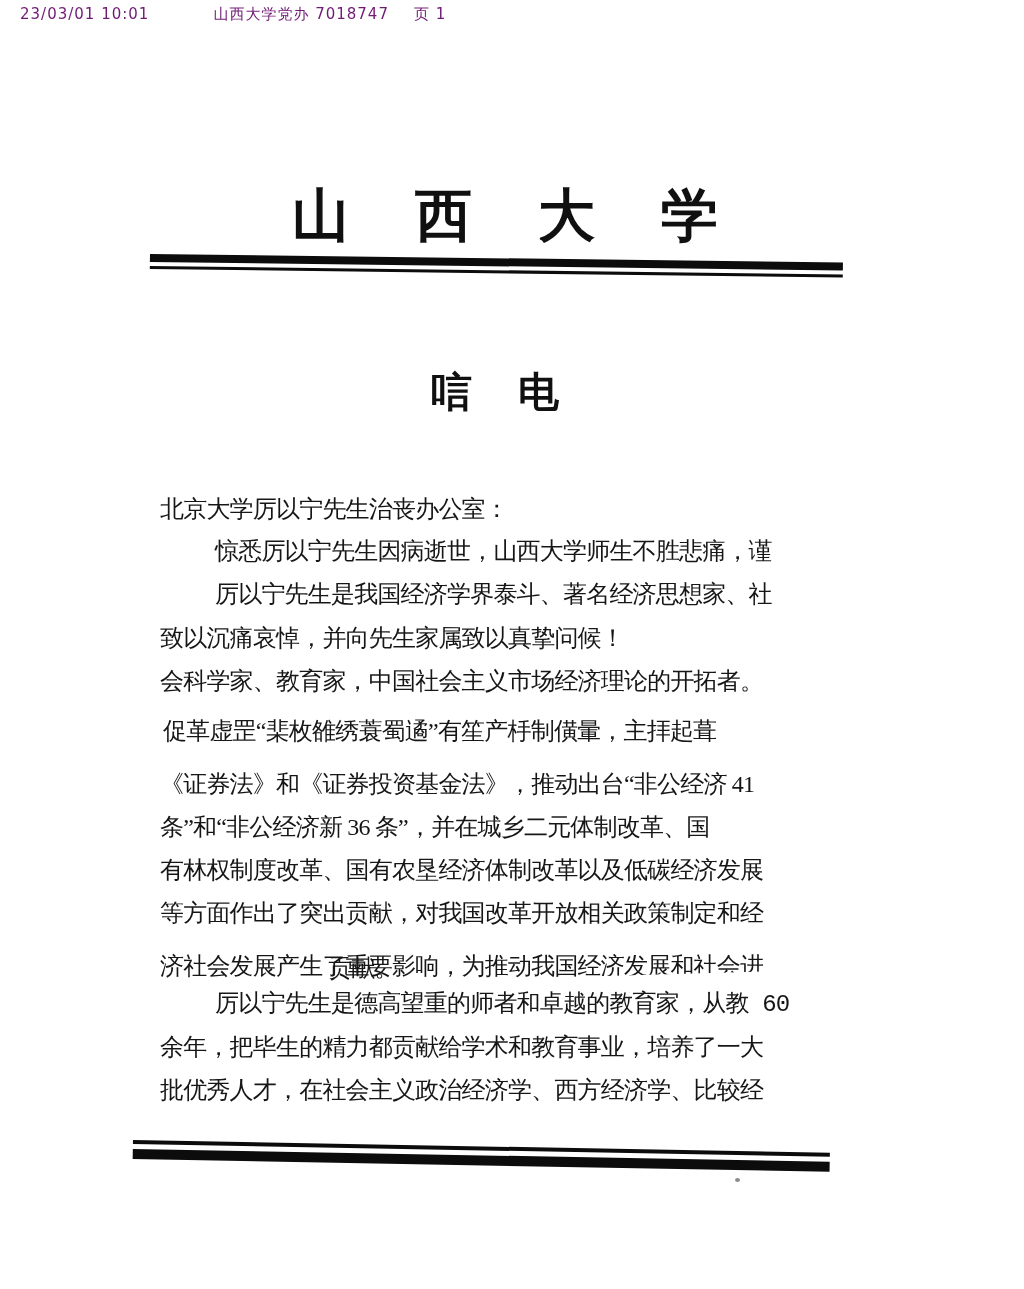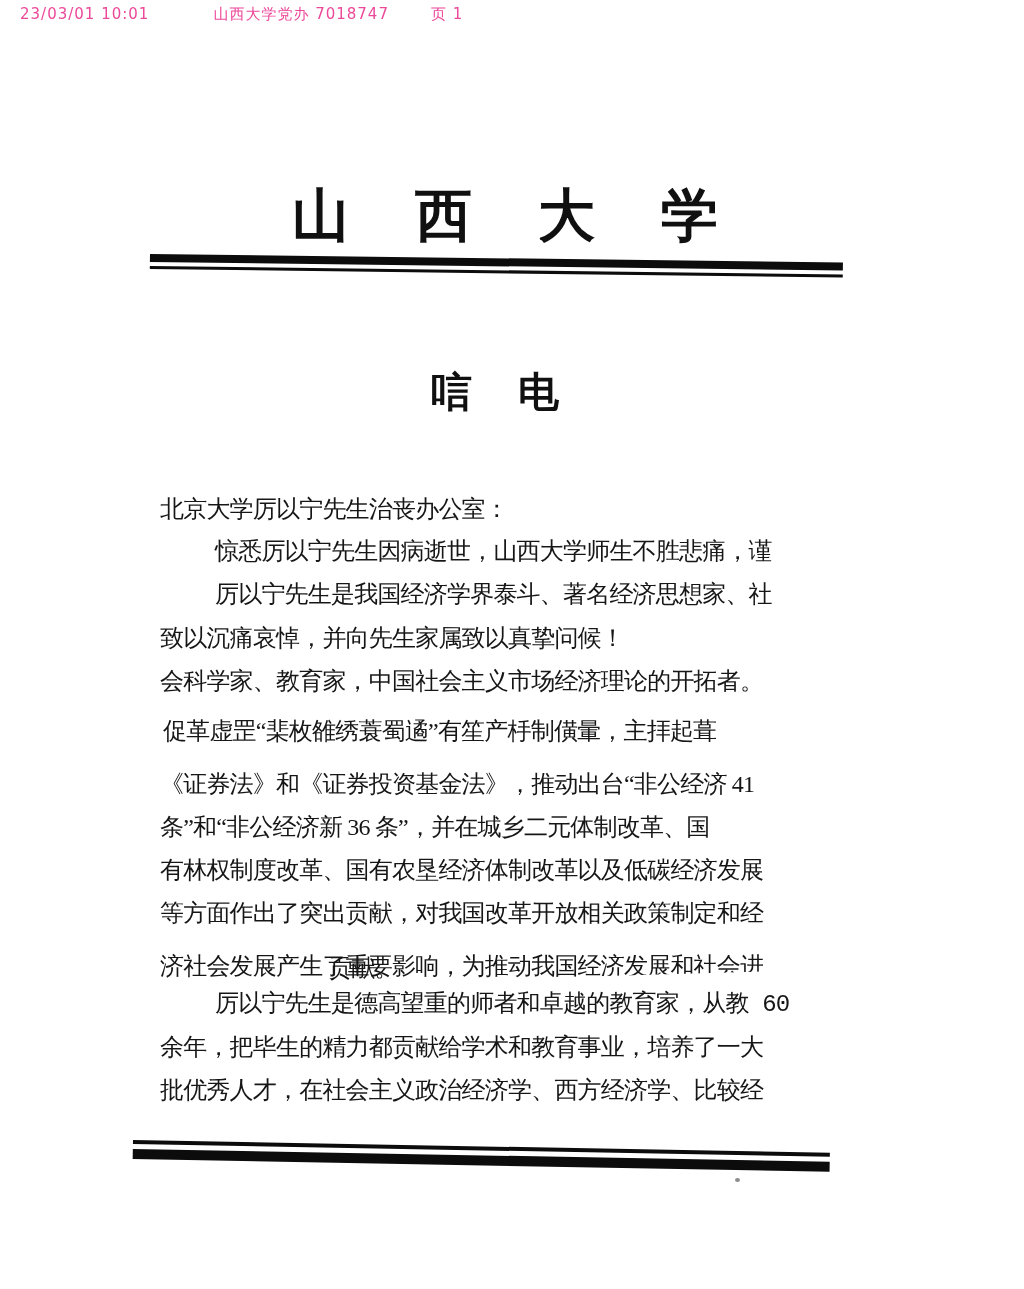--- a/index.html
+++ b/index.html
@@ -11,24 +11,24 @@
     overflow:hidden;
     font-family:"Liberation Serif","DejaVu Serif",serif;
     color:#1b1b1b;
   }
   
   .fax-header{
     position:absolute;top:5px;left:20px;
     display:flex;align-items:flex-start;
     font-family:"DejaVu Sans","Liberation Sans",sans-serif;
     font-size:15px;line-height:18px;
-    color:#ec4899;letter-spacing:1px;white-space:nowrap;
+    color:#701a75;letter-spacing:1px;white-space:nowrap;
   }
   .fax-header .seg1{margin-right:64px;}
-  .fax-header .seg2{margin-right:42px;}
+  .fax-header .seg2{margin-right:25px;}
   
   .university{
     position:absolute;top:186px;left:0;right:0;
     display:flex;justify-content:center;gap:66px;
     transform:translateX(-7px);
     font-size:57px;font-weight:bold;line-height:60px;
     color:#101010;
   }
   .rule{position:absolute;transform-origin:left top;}
   .rule .bar{background:#0c0c0c;}

